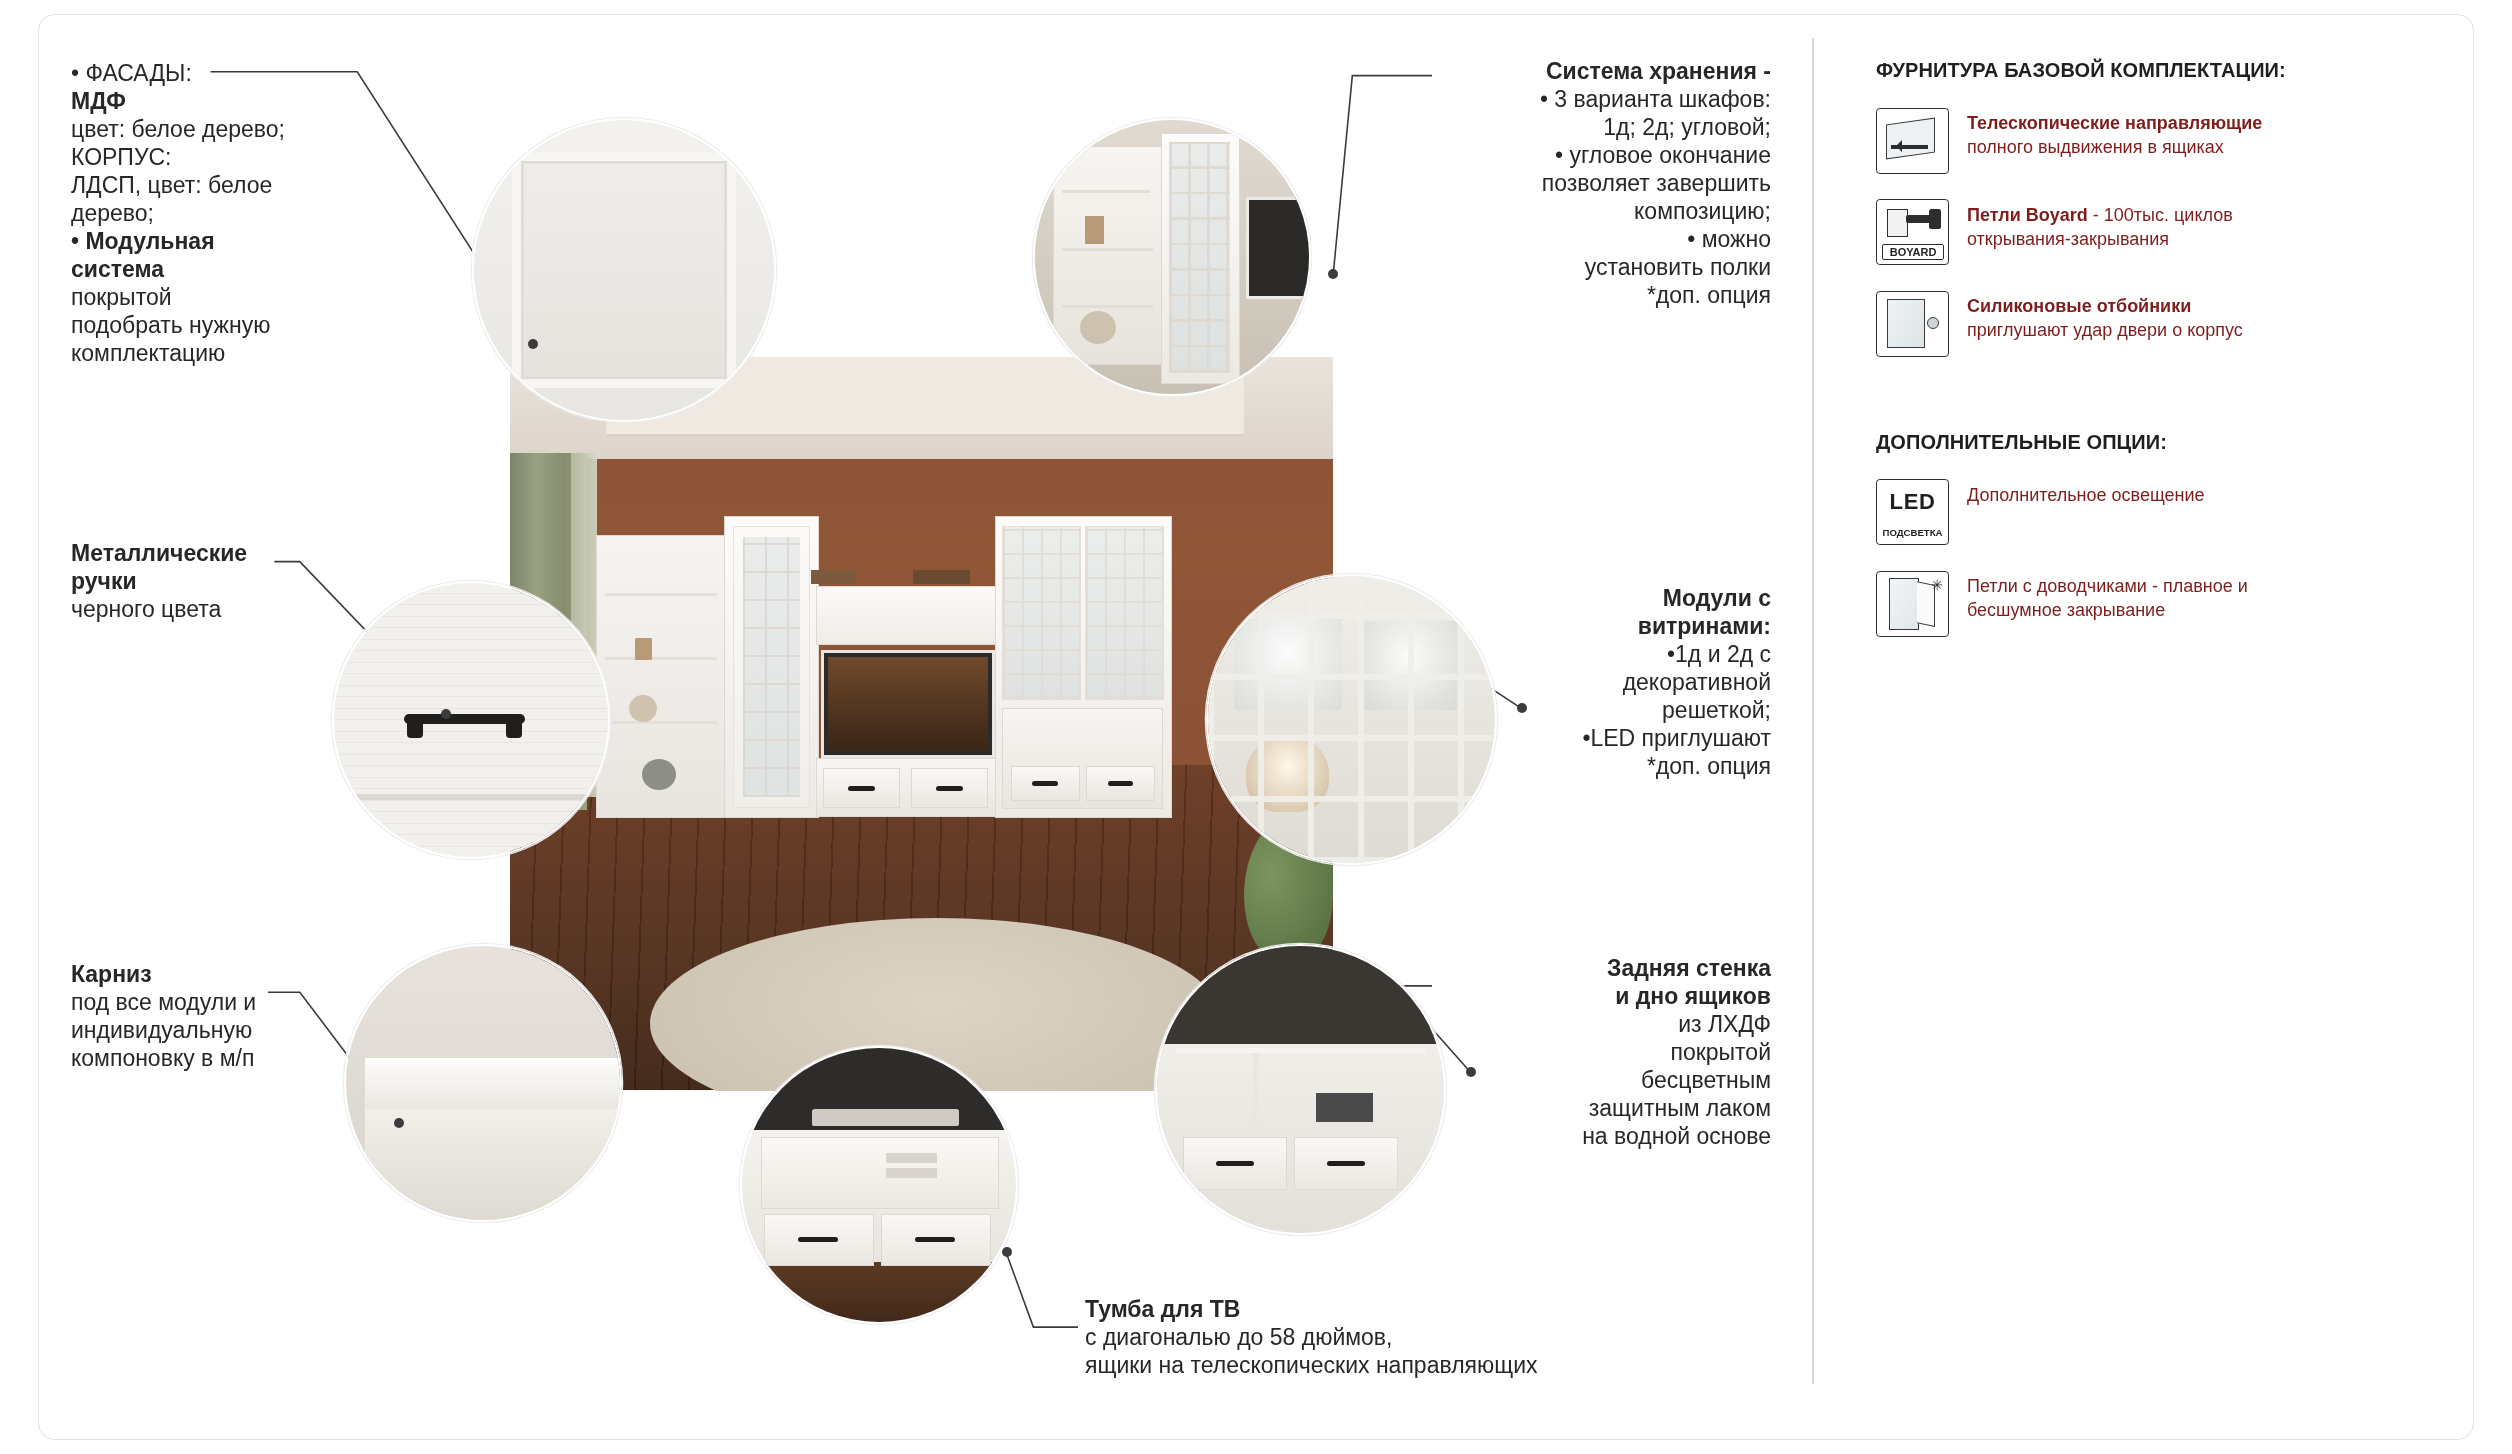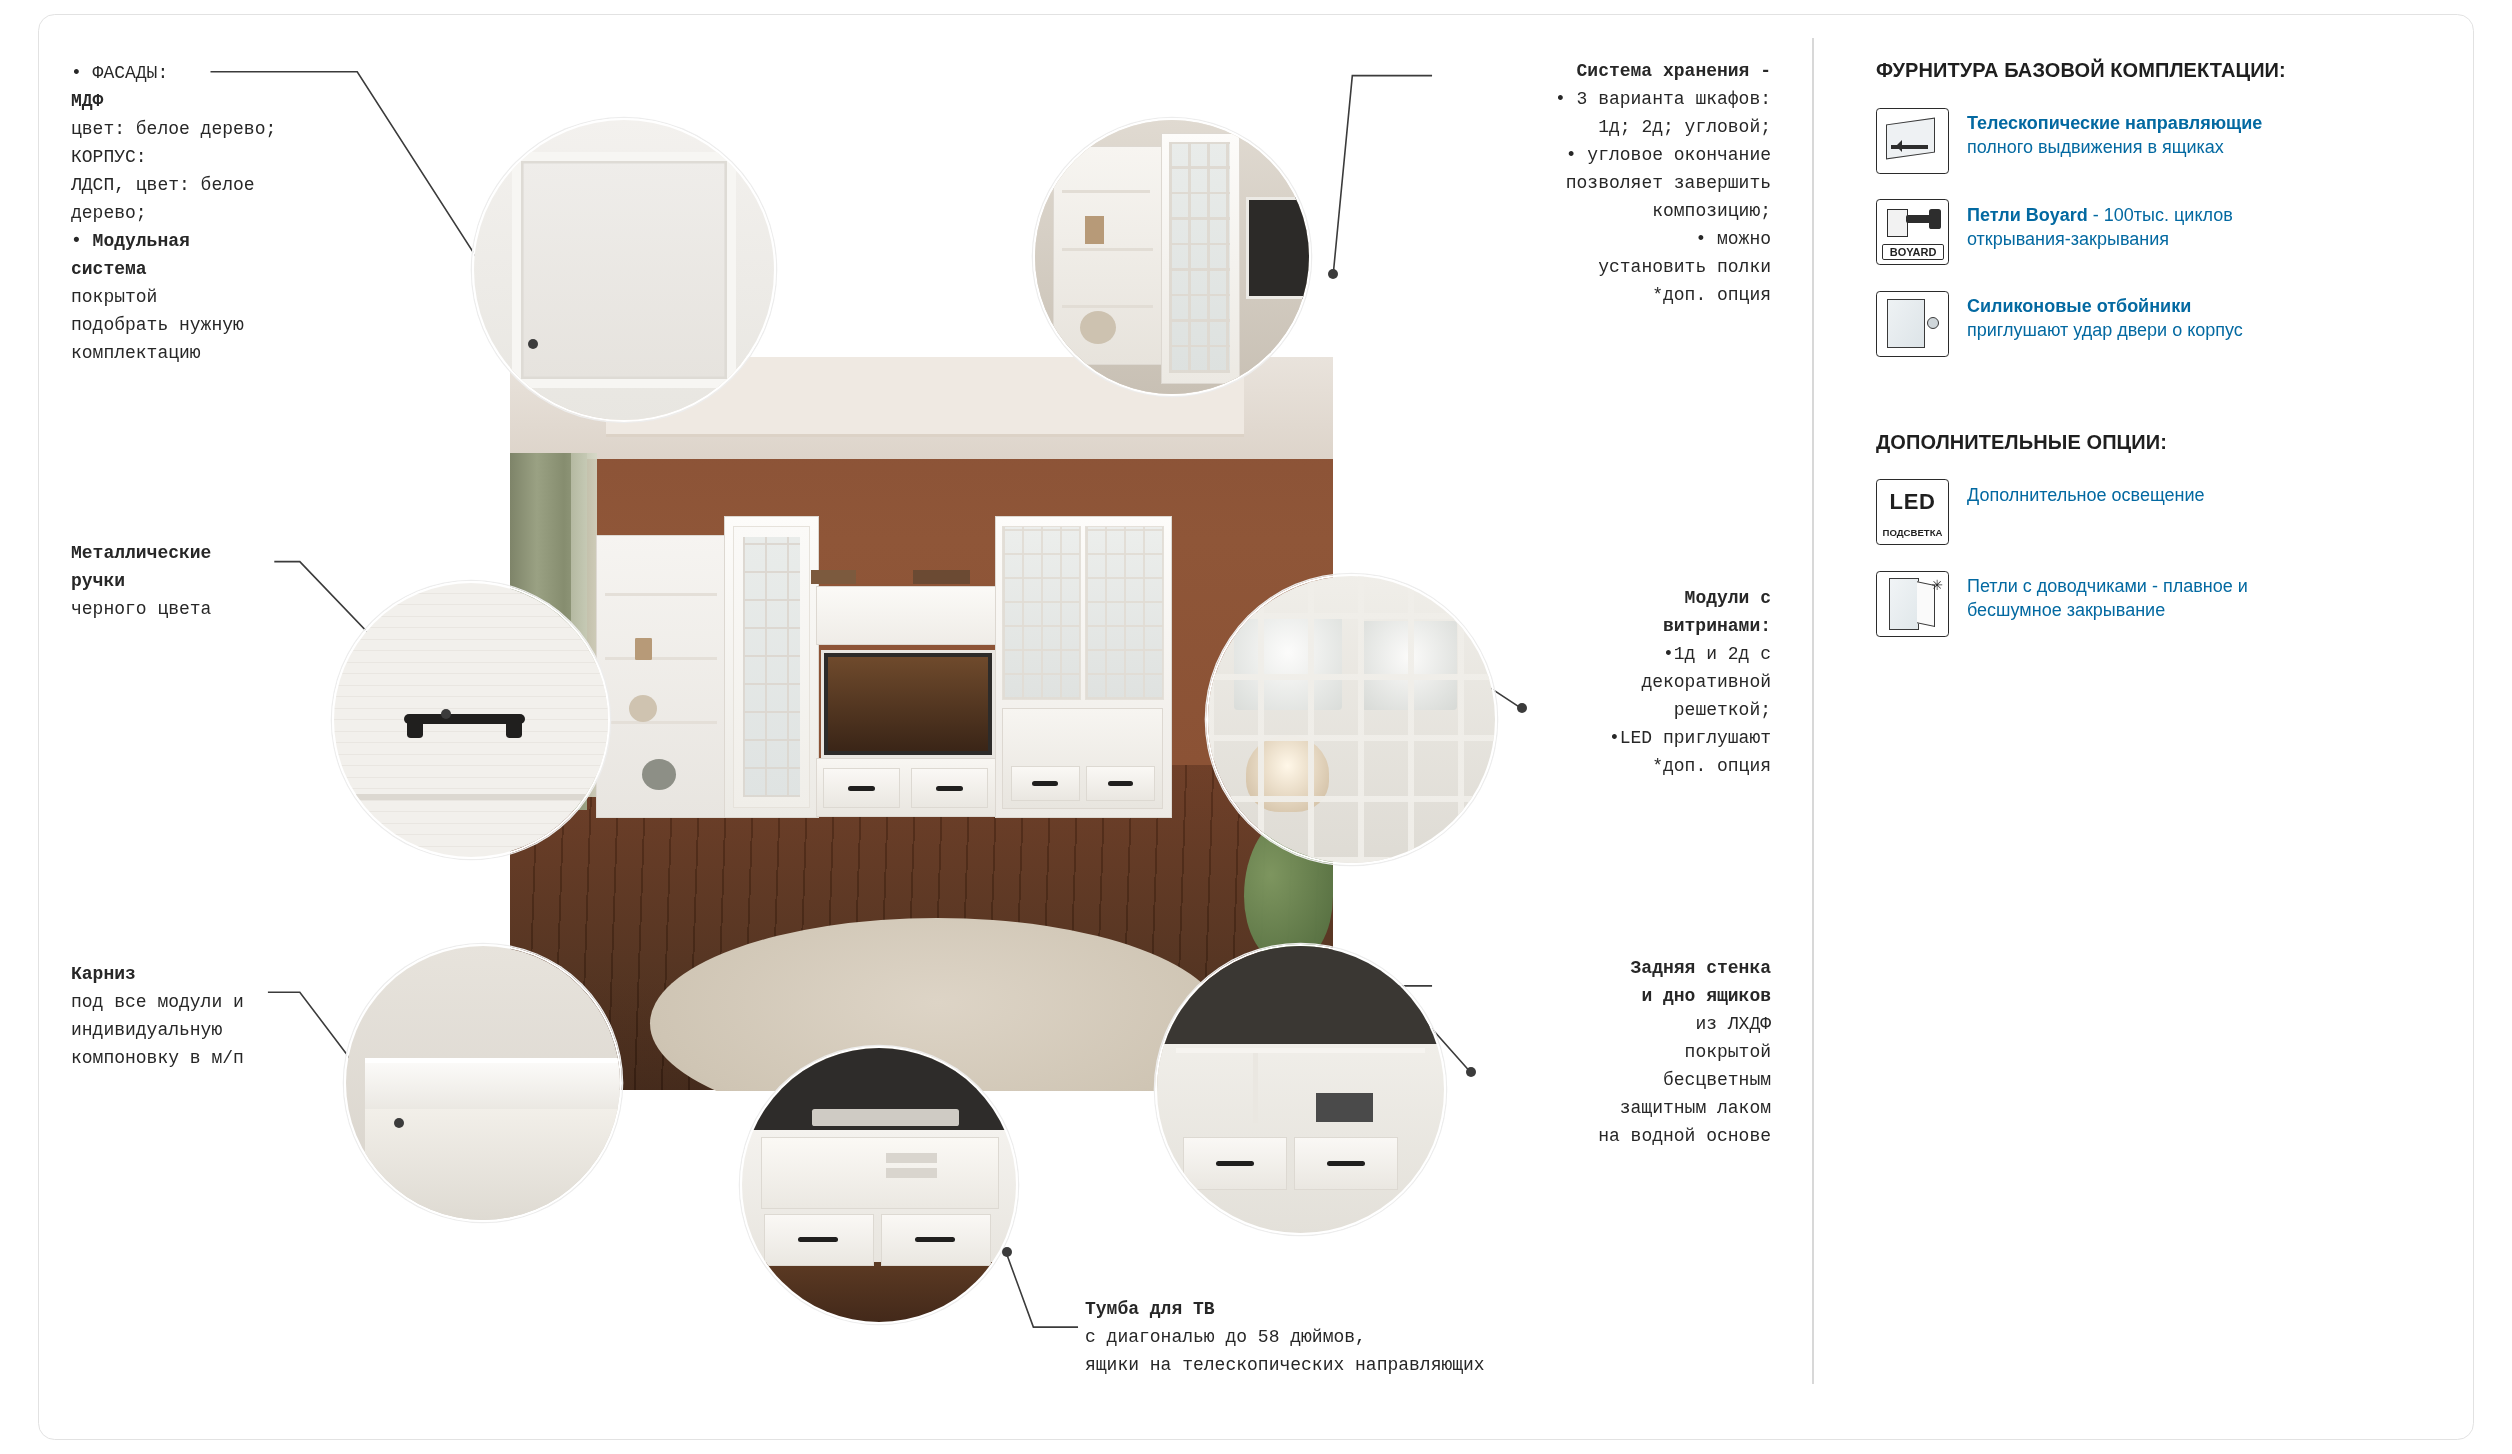--- a/index.html
+++ b/index.html
@@ -79,36 +79,36 @@
 
   
   svg.leaders{position:absolute;left:0;top:0;width:2512px;height:1455px;pointer-events:none;}
   .dot{position:absolute;width:10.2px;height:10.2px;border-radius:50%;background:#3b3b3b;}
 
   
   .txt{position:absolute;color:#272727;}
   .t-left{text-align:left;}
   .t-right{text-align:right;}
   .b{font-weight:bold;}
-  .l1{font-size:18px;line-height:28px;font-family:Liberation Mono, monospace;}
+  .l1{font-size:23px;line-height:28px;}
 
   .blk-facade{left:71px;top:59px;width:306px;}
   .blk-handles{left:71px;top:539px;width:274px;}
   .blk-korniz{left:71px;top:960px;width:281px;}
   .blk-storage{left:1439px;top:57px;width:332px;}
   .blk-vitrine{left:1439px;top:584px;width:332px;}
   .blk-back{left:1439px;top:954px;width:332px;text-align:right;}
   .blk-tv{left:1085px;top:1295px;width:574px;}
 
   
   .rp{position:absolute;left:1876px;top:59px;width:574px;}
   .rp h3{margin:0;font-size:20px;font-weight:bold;color:#1f1f1f;letter-spacing:0.1px;}
   .rp-row{display:flex;align-items:flex-start;gap:18px;margin-top:25.5px;}
   .ic{width:71px;height:64px;border:1.9px solid #2b2b2b;border-radius:3.8px;background:#fff;position:relative;flex:0 0 auto;}
-  .ic-txt{font-size:18px;line-height:24px;color:#0369a1;padding-top:3.8px;}
+  .ic-txt{font-size:18px;line-height:24px;color:#7f1d1d;padding-top:3.8px;}
   .ic-txt .b{font-weight:bold;}
   .sec2{margin-top:74px;}
 
   
   .sl-box{position:absolute;left:9px;top:12.8px;width:47px;height:33px;border:1.9px solid #3a3a3a;background:#eef1f3;transform:skewY(-8deg);}
   .sl-arrow{position:absolute;left:14px;top:36px;width:37px;height:0;border-top:4.5px solid #2d2d2d;}
   .sl-arrow:before{content:"";position:absolute;left:-1.3px;top:-8.3px;border:6.4px solid transparent;border-right-color:#2d2d2d;}
   .hg-plate{position:absolute;left:10.2px;top:9px;width:19px;height:25.5px;border:1.9px solid #2d2d2d;background:#f2f2f2;}
   .hg-arm{position:absolute;left:29px;top:15.3px;width:28px;height:7.7px;background:#2d2d2d;border-radius:1.9px;}
   .hg-knob{position:absolute;left:52px;top:9px;width:11.5px;height:20.4px;background:#2d2d2d;border-radius:2.6px;}

